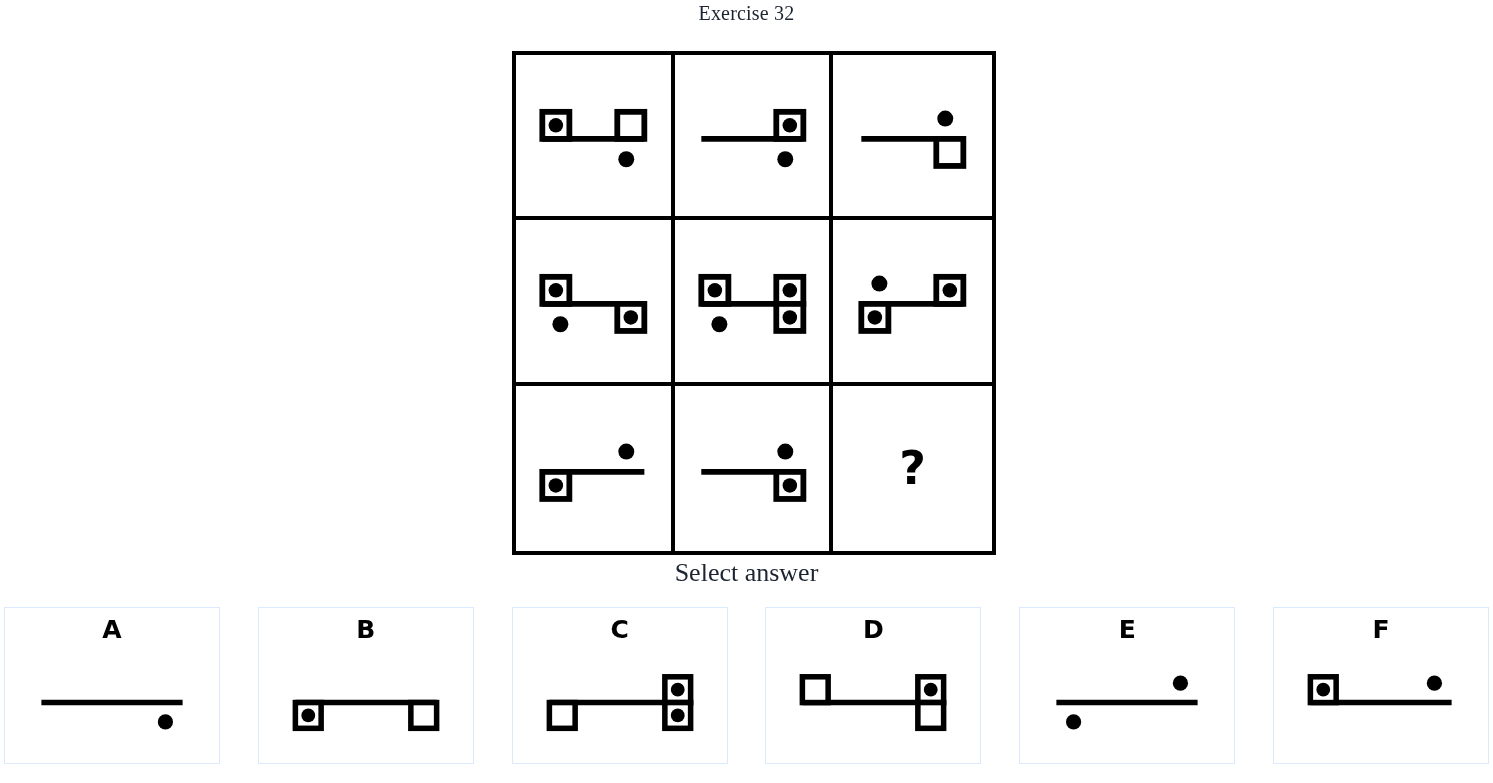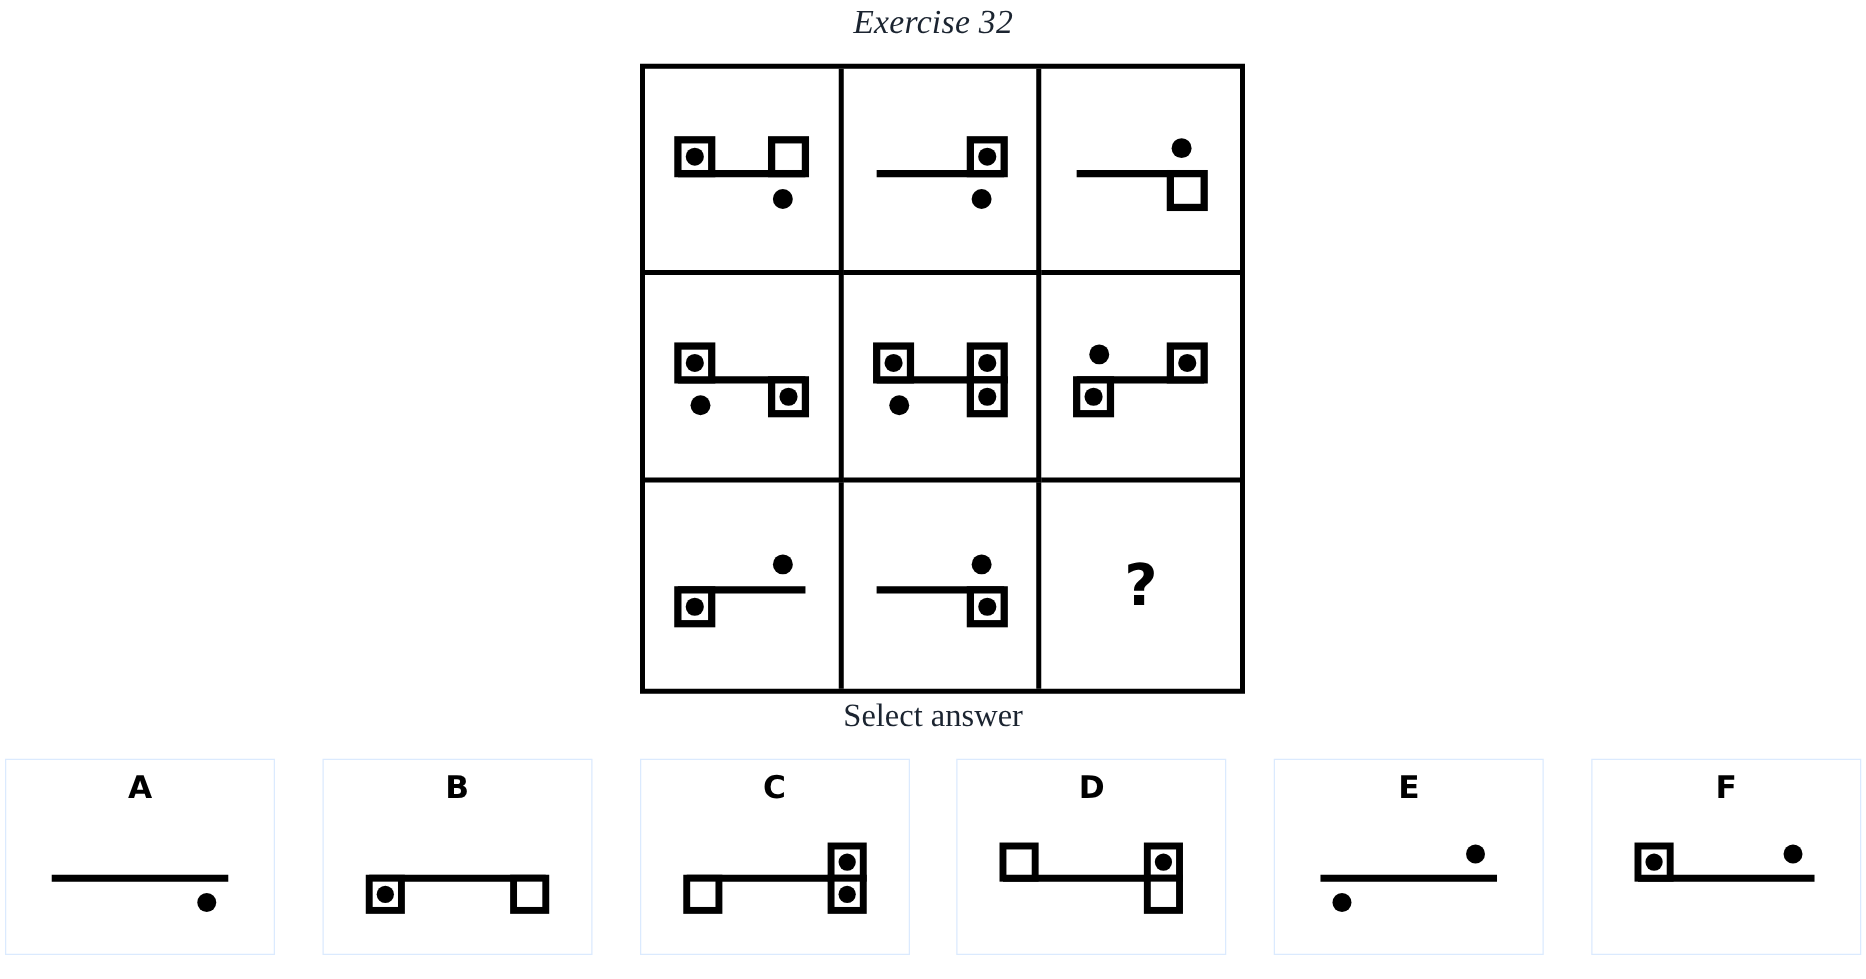--- a/index.html
+++ b/index.html
@@ -3,23 +3,22 @@
 <meta charset="utf-8">
 <style>
   html,body{margin:0;padding:0;}
   body{
     width:1493px;height:783px;background:#ffffff;
     font-family:"Liberation Serif", serif;
     overflow:hidden;position:relative;
   }
   #page-title{
     position:absolute;left:0;top:2px;width:1493px;text-align:center;
-    font-family:"Liberation Serif", serif;font-size:27px;color:#1b2430;
+    font-family:"Liberation Serif", serif;font-size:20px;color:#1b2430;
     letter-spacing:.2px;
-    font-style:italic;
   }
   #matrix-grid{
     position:absolute;left:512px;top:51px;width:484px;height:504px;
     display:grid;grid-template-columns:1fr 1fr 1fr;grid-template-rows:1fr 1fr 1fr;
     border:4px solid #000;box-sizing:border-box;background:#fff;
   }
   .matrix-cell{
     position:relative;box-sizing:border-box;border-right:4px solid #000;border-bottom:4px solid #000;
     overflow:hidden;
   }

